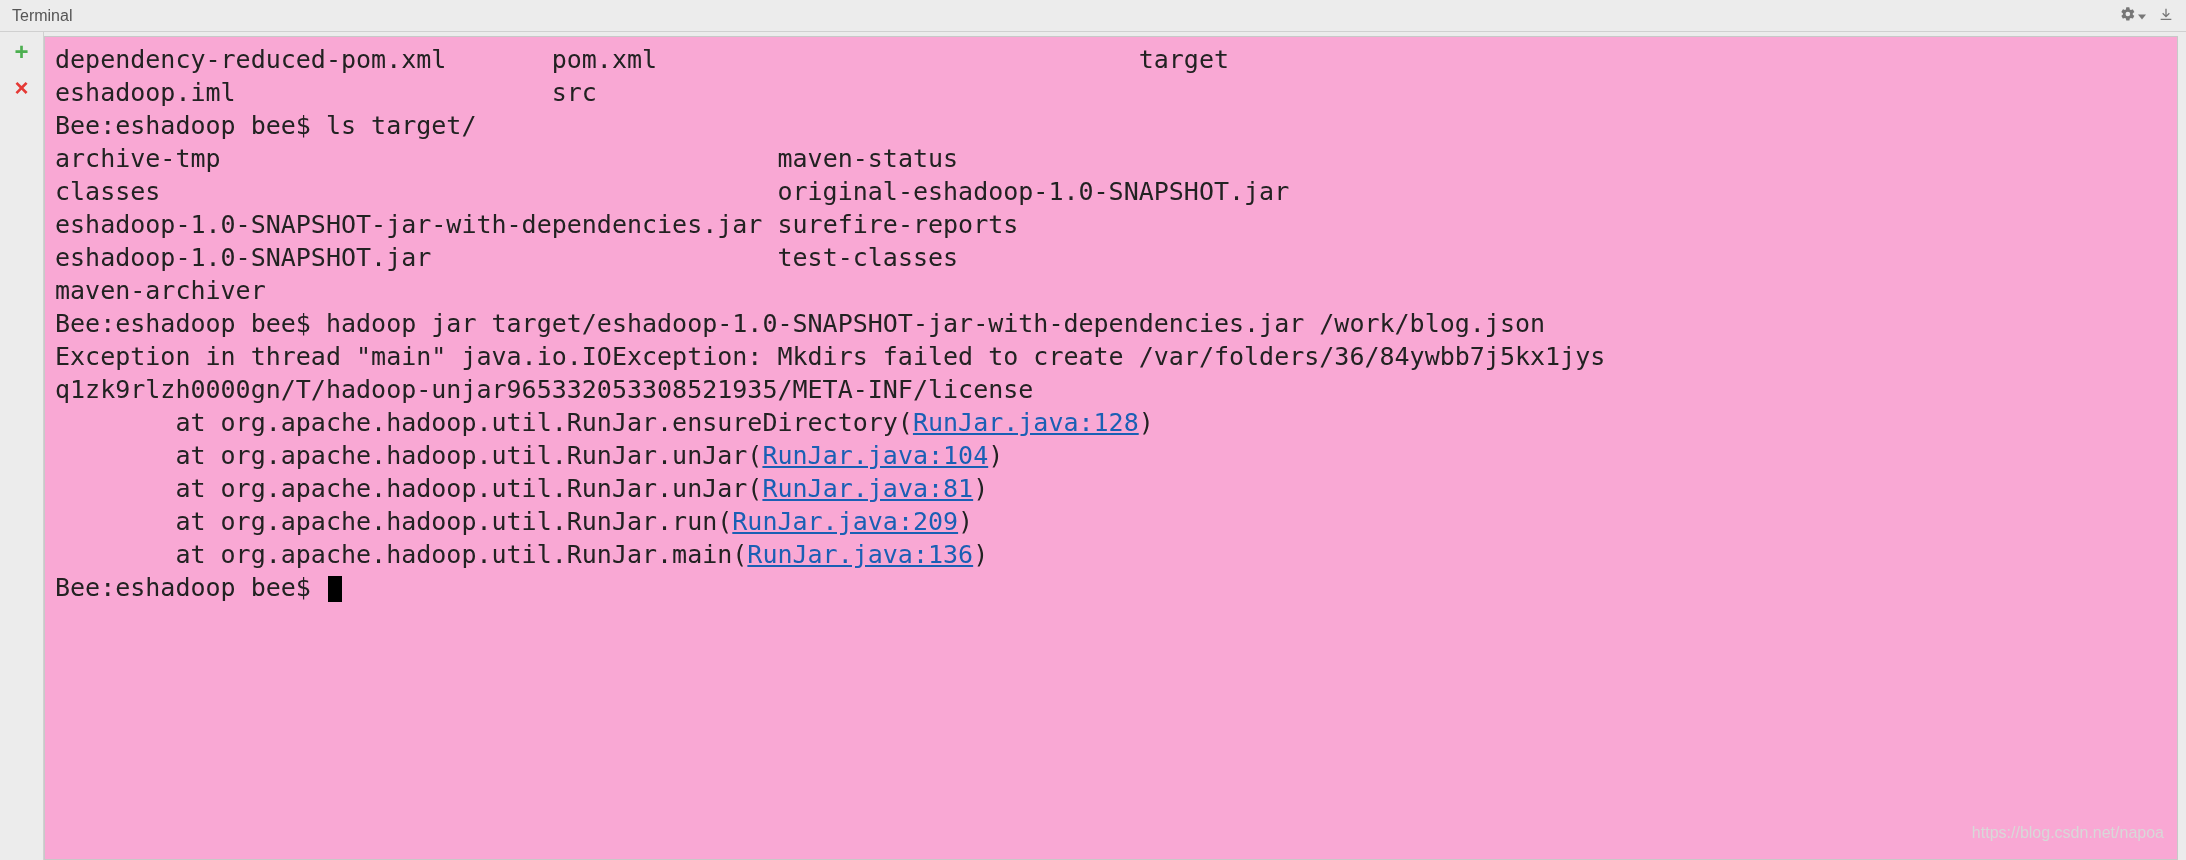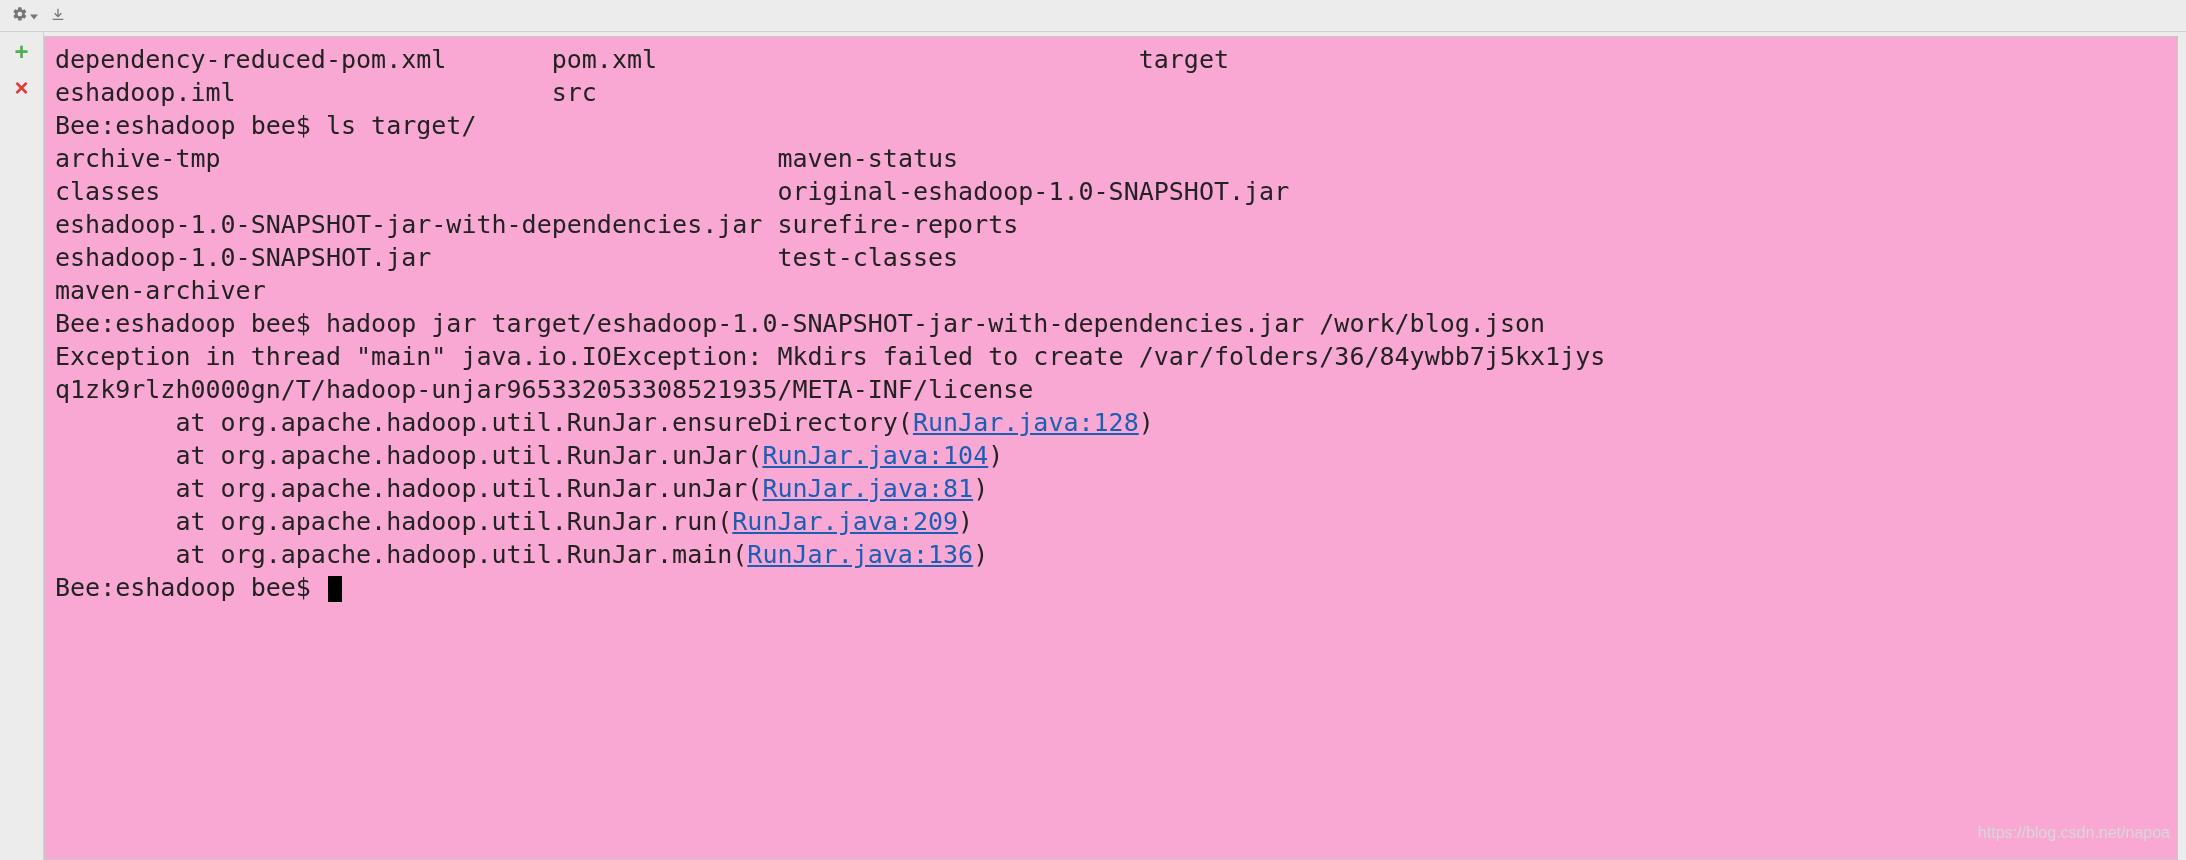--- a/index.html
+++ b/index.html
@@ -95,30 +95,31 @@
       display: inline-block;
       width: 14px;
       height: 26px;
       background: #000;
       vertical-align: text-bottom;
       margin-left: 2px;
     }
     .watermark {
       position: absolute;
       bottom: 18px;
-      right: 16px;
+      right: 22px;
       color: #d8d8d8;
       font-size: 16px;
       font-family: sans-serif;
     }
   </style>
 </head>
 <body>
 
 <div class="terminal-header">
+  <span class="header-title">Terminal</span>
   <div class="header-actions">
     <span class="gear-wrap">
       <span class="gear-icon">
         <svg width="16" height="16" viewBox="0 0 24 24" fill="#777">
             <path d="M19.14,12.94a7,7,0,0,0,.05-.94,7,7,0,0,0-.05-.94l2.11-1.65a.5.5,0,0,0,.12-.64l-2-3.46a.5.5,0,0,0-.61-.22l-2.49,1a7,7,0,0,0-1.63-.95l-.38-2.65A.5.5,0,0,0,13.77,2H9.77a.5.5,0,0,0-.49.42L8.9,5.07a7,7,0,0,0-1.63.95l-2.49-1a.5.5,0,0,0-.61.22l-2,3.46a.5.5,0,0,0,.12.64L4.4,11a7,7,0,0,0-.05.94,7,7,0,0,0,.05.94L2.29,14.53a.5.5,0,0,0-.12.64l2,3.46a.5.5,0,0,0,.61.22l2.49-1a7,7,0,0,0,1.63.95l.38,2.65a.5.5,0,0,0,.49.42h4a.5.5,0,0,0,.49-.42l.38-2.65a7,7,0,0,0,1.63-.95l2.49,1a.5.5,0,0,0,.61-.22l2-3.46a.5.5,0,0,0-.12-.64ZM11.77,15.5A3.5,3.5,0,1,1,15.27,12,3.5,3.5,0,0,1,11.77,15.5Z"></path>
           </svg>
       </span>
       <span class="chevron-down-icon">
         <svg width="8" height="8" viewBox="0 0 10 10" fill="#777">
             <path d="M0 2 L5 8 L10 2 Z"></path>

